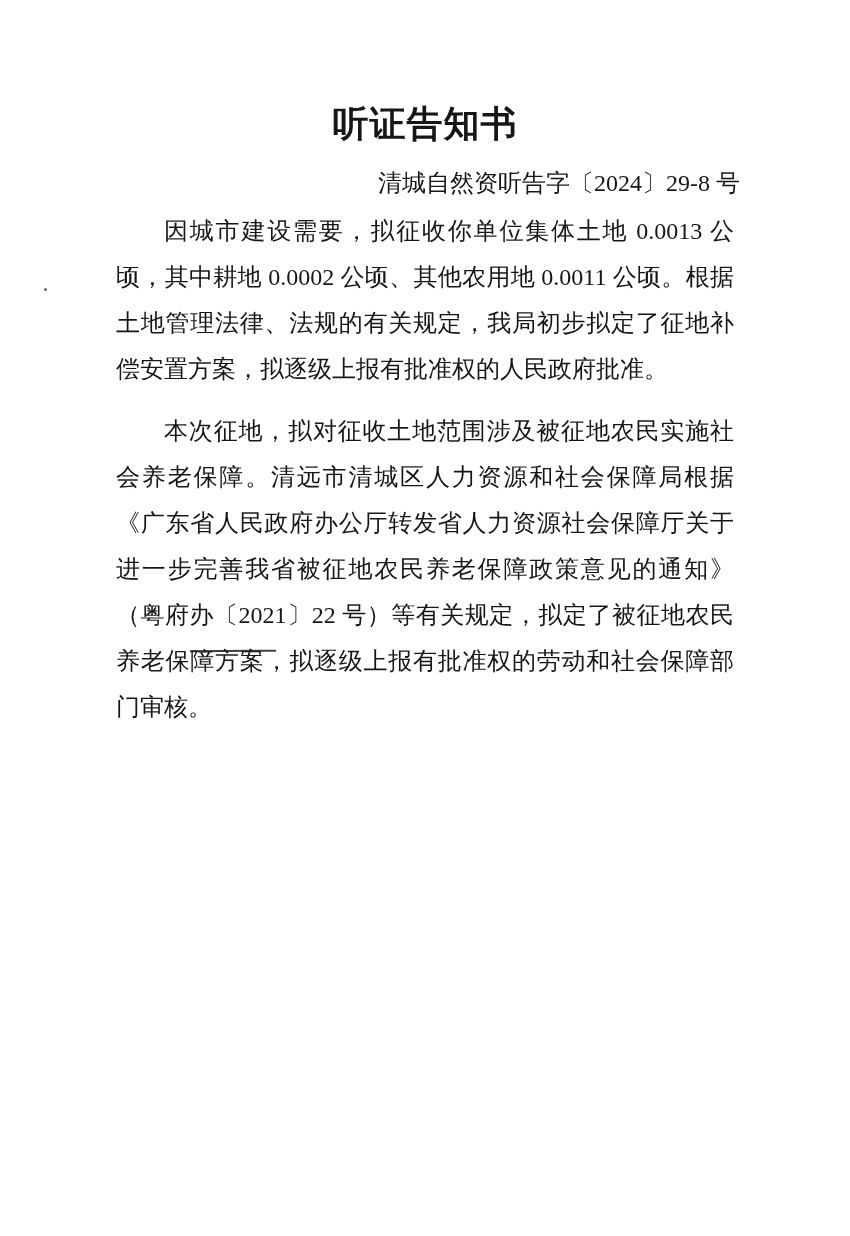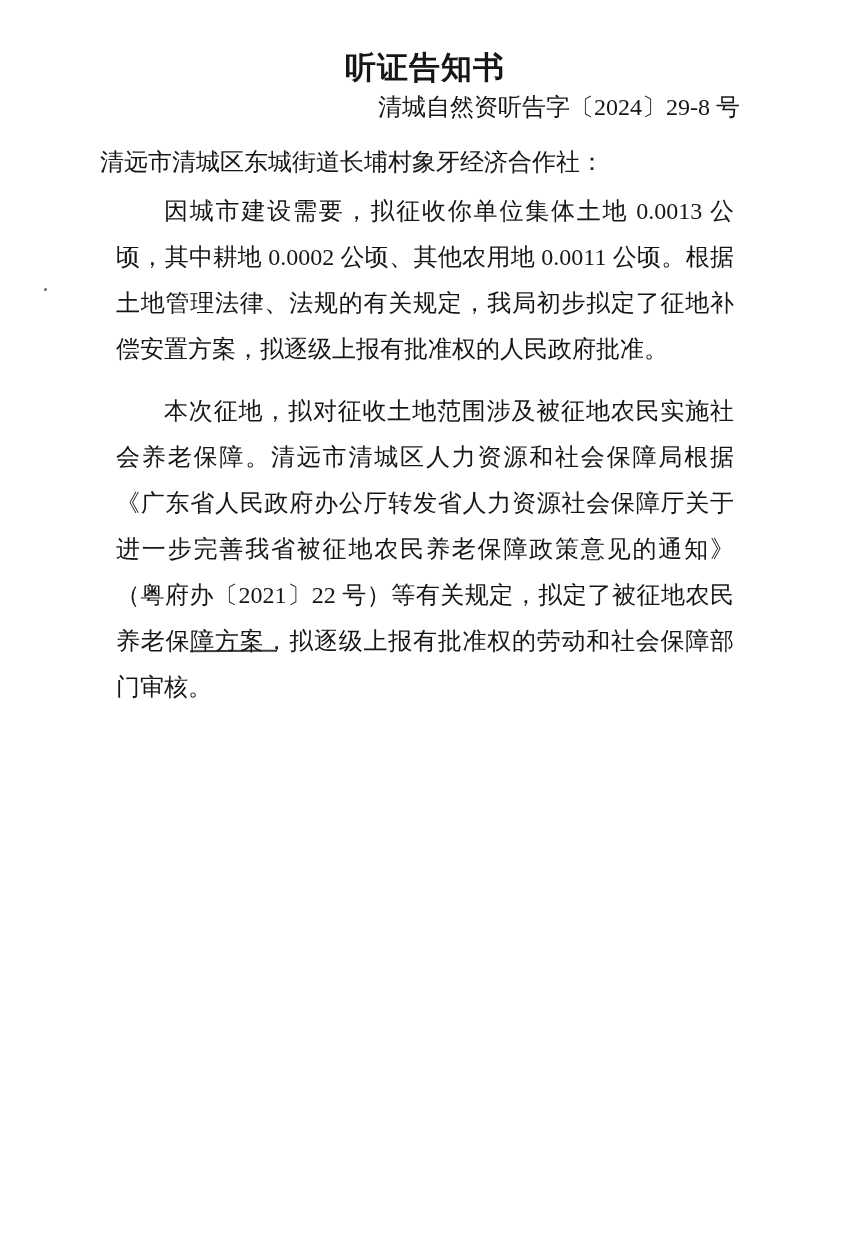--- a/index.html
+++ b/index.html
@@ -12,28 +12,29 @@
     width: 850px;
     height: 1236px;
     margin: 0 auto;
     background: #ffffff;
     overflow: hidden;
     font-family: "Liberation Serif", "DejaVu Serif", serif;
     color: #161616;
   }
   .doc-title {
     margin: 0;
-    padding-top: 45px;
+    padding-top: 101px;
     text-align: center;
-    font-size: 31px;
+    font-size: 36px;
     line-height: 46px;
     font-weight: bold;
     letter-spacing: 1px;
   }
   .doc-number {
+    margin-top: 20px;
     padding-right: 110px;
     text-align: right;
     font-size: 24px;
     line-height: 32px;
     white-space: nowrap;
   }
   .recipient {
     margin: 22px 100px 0 100px;
     font-size: 24px;
     line-height: 34px;
@@ -78,21 +79,20 @@
 </style>
 </head>
 <body>
 
 <div class="page">
 
   <h1 class="doc-title">听证告知书</h1>
 
   <div class="doc-number">清城自然资听告字〔2024〕29-8 号</div>
 
-  <div class="recipient">清远市清城区东城街道长埔村象牙经济合作社：</div>
 
   <div class="content">
     <p class="first">因城市建设需要，拟征收你单位集体土地 0.0013 公顷，其中耕地 0.0002 公顷、其他农用地 0.0011 公顷。根据土地管理法律、法规的有关规定，我局初步拟定了征地补偿安置方案，拟逐级上报有批准权的人民政府批准。</p>
     <p>本次征地，拟对征收土地范围涉及被征地农民实施社会养老保障。清远市清城区人力资源和社会保障局根据《广东省人民政府办公厅转发省人力资源社会保障厅关于进一步完善我省被征地农民养老保障政策意见的通知》（粤府办〔2021〕22 号）等有关规定，拟定了被征地农民养老保障方案，拟逐级上报有批准权的劳动和社会保障部门审核。</p>
   </div>
 
   <div class="scan-speck"></div>
   <div class="scan-stroke"></div>
 
 </div>

